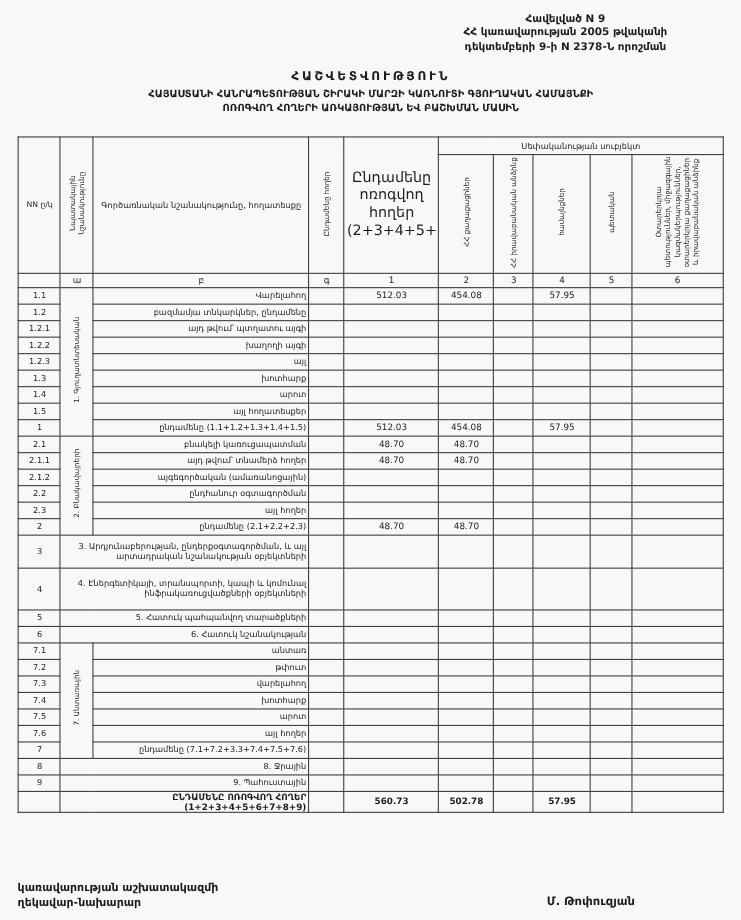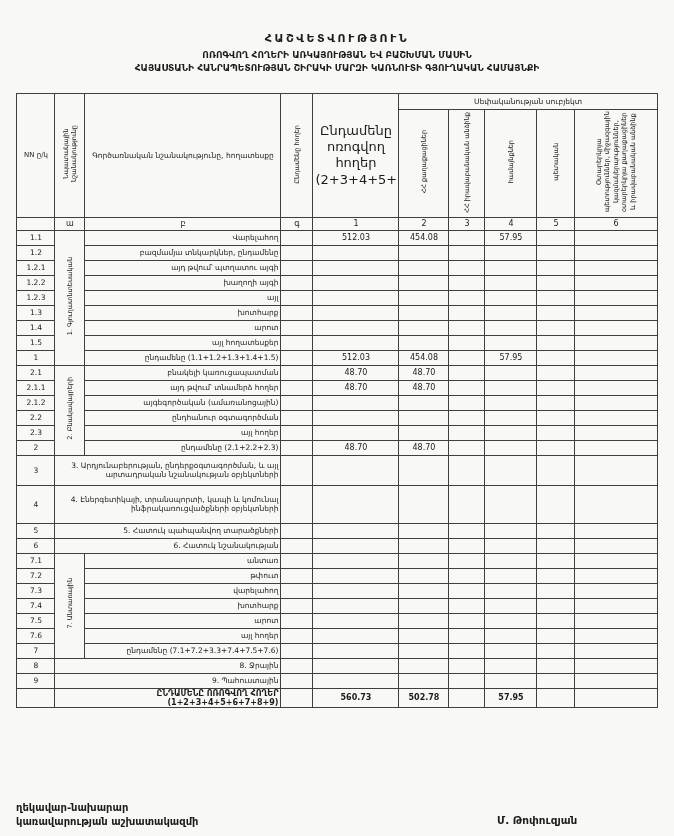--- a/index.html
+++ b/index.html
@@ -4,21 +4,21 @@
 <style>
   html,body{margin:0;padding:0;}
   body{
     width:674px;height:836px;position:relative;
     background:#f8f8f6;color:#1c1c1c;
     font-family:"DejaVu Sans", sans-serif;
     overflow:hidden;
   }
   .annex{margin:12px 42px 0 auto;width:236px;text-align:center;
     font-size:9.5px;font-weight:bold;line-height:1.3;}
-  .title{margin-top:32px;text-align:center;}
+  .title{margin-top:14px;text-align:center;}
   .t1{font-size:11px;font-weight:bold;letter-spacing:2.5px;margin-bottom:4px;}
   .t2{font-size:9px;font-weight:bold;line-height:13px;}
   table{border-collapse:collapse;table-layout:fixed;width:640px;margin:18px auto 0;}
   th,td{border:1px solid #3f3f3f;padding:0 2px;box-sizing:border-box;overflow:hidden;}
   th{font-weight:normal;font-size:7px;text-align:center;vertical-align:middle;line-height:1.25;}
   tr.h1{height:16px;}
   tr.h2{height:100px;}
   tr.h3{height:13px;}
   tr.h3 th{font-size:8px;}
   .hown{font-size:7.5px;}
@@ -37,25 +37,30 @@
   .footer-left{position:absolute;left:16px;bottom:8px;
     font-size:10px;font-weight:bold;line-height:1.35;}
   .signature{position:absolute;left:497px;bottom:10px;
     font-size:10.5px;font-weight:bold;}
 </style>
 </head>
 <body>
 
 <div>
 
+  <div class="annex">
+    <div>Հավելված N 9</div>
+    <div>ՀՀ կառավարության 2005 թվականի</div>
+    <div>դեկտեմբերի 9-ի N 2378-Ն որոշման</div>
+  </div>
 
   <div class="title">
     <div class="t1">ՀԱՇՎԵՏՎՈՒԹՅՈՒՆ</div>
+    <div class="t2">ՀԱՅԱՍՏԱՆԻ ՀԱՆՐԱՊԵՏՈՒԹՅԱՆ ՇԻՐԱԿԻ ՄԱՐԶԻ ԿԱՌՆՈՒՏԻ ԳՅՈՒՂԱԿԱՆ ՀԱՄԱՅՆՔԻ</div>
     <div class="t2">ՈՌՈԳՎՈՂ ՀՈՂԵՐԻ ԱՌԿԱՅՈՒԹՅԱՆ ԵՎ ԲԱՇԽՄԱՆ ՄԱՍԻՆ</div>
-    <div class="t2">ՀԱՅԱՍՏԱՆԻ ՀԱՆՐԱՊԵՏՈՒԹՅԱՆ ՇԻՐԱԿԻ ՄԱՐԶԻ ԿԱՌՆՈՒՏԻ ԳՅՈՒՂԱԿԱՆ ՀԱՄԱՅՆՔԻ</div>
   </div>
 
   <table>
     <colgroup>
       <col style="width:38px">
         <col style="width:30px">
         <col style="width:196px">
       <col style="width:32px">
         <col style="width:86px">
         <col style="width:50px">
@@ -427,18 +432,18 @@
           <td class="val bold">502.78</td>
           <td class="val bold"></td>
           <td class="val bold">57.95</td>
           <td class="val bold"></td>
           <td class="val bold"></td>
         </tr>
       </tbody>
   </table>
 
   <div class="footer-left">
+    <div>կառավարության աշխատակազմի</div>
     <div>ղեկավար-նախարար</div>
-    <div>կառավարության աշխատակազմի</div>
   </div>
   <div class="signature">Մ. Թոփուզյան</div>
 
 </div>
 
 </body></html>

